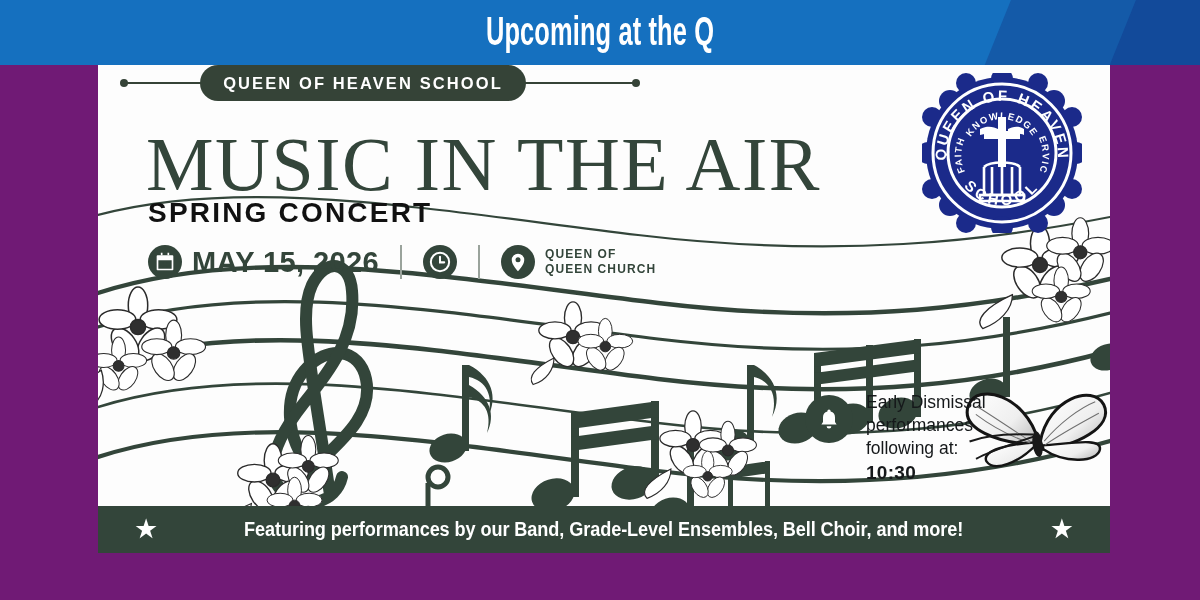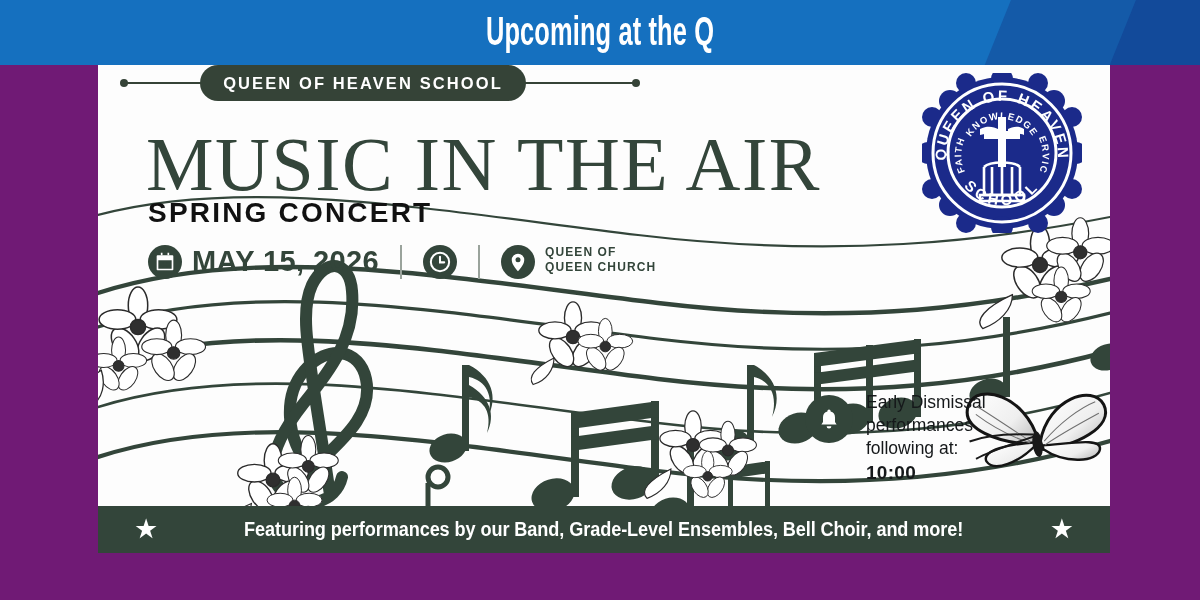--- a/index.html
+++ b/index.html
@@ -134,21 +134,21 @@
   #details-row {
     position: absolute;
     left: 50px; top: 174px;
     height: 46px;
     display: flex;
     align-items: center;
     gap: 0;
   }
   .detail-item {
     display: flex;
-    align-items: flex-start;
+    align-items: center;
     gap: 10px;
   }
   .detail-icon {
     width: 34px; height: 34px;
     border-radius: 50%;
     background: #33453a;
     display: flex;
     align-items: center;
     justify-content: center;
     flex: 0 0 auto;
@@ -627,21 +627,21 @@
       <span id="dismissal-icon">
         <svg width="24" height="24" viewBox="0 0 24 24" fill="#ffffff">
           <path d="M12 2.4a1.6 1.6 0 0 1 1.6 1.6v.5A6 6 0 0 1 18 10.3V15l1.6 2.6H4.4L6 15v-4.7a6 6 0 0 1 4.4-5.8V4A1.6 1.6 0 0 1 12 2.4z"></path>
           <path d="M9.6 19.2a2.4 2.4 0 0 0 4.8 0z"></path>
         </svg>
       </span>
       <span id="dismissal-text">
         <span>Early Dismissal</span><br>
         <span>performances</span><br>
         <span>following at:</span><br>
-        <span id="dismissal-time">10:00</span>
+        <span id="dismissal-time">10:30</span>
       </span>
     </div>
 
     <div id="bottom-banner">
       <span class="banner-star">★</span>
       <span id="banner-text">Featuring performances by our Band, Grade-Level Ensembles, Bell Choir, and more!</span>
       <span class="banner-star">★</span>
     </div>
 
   </div>

